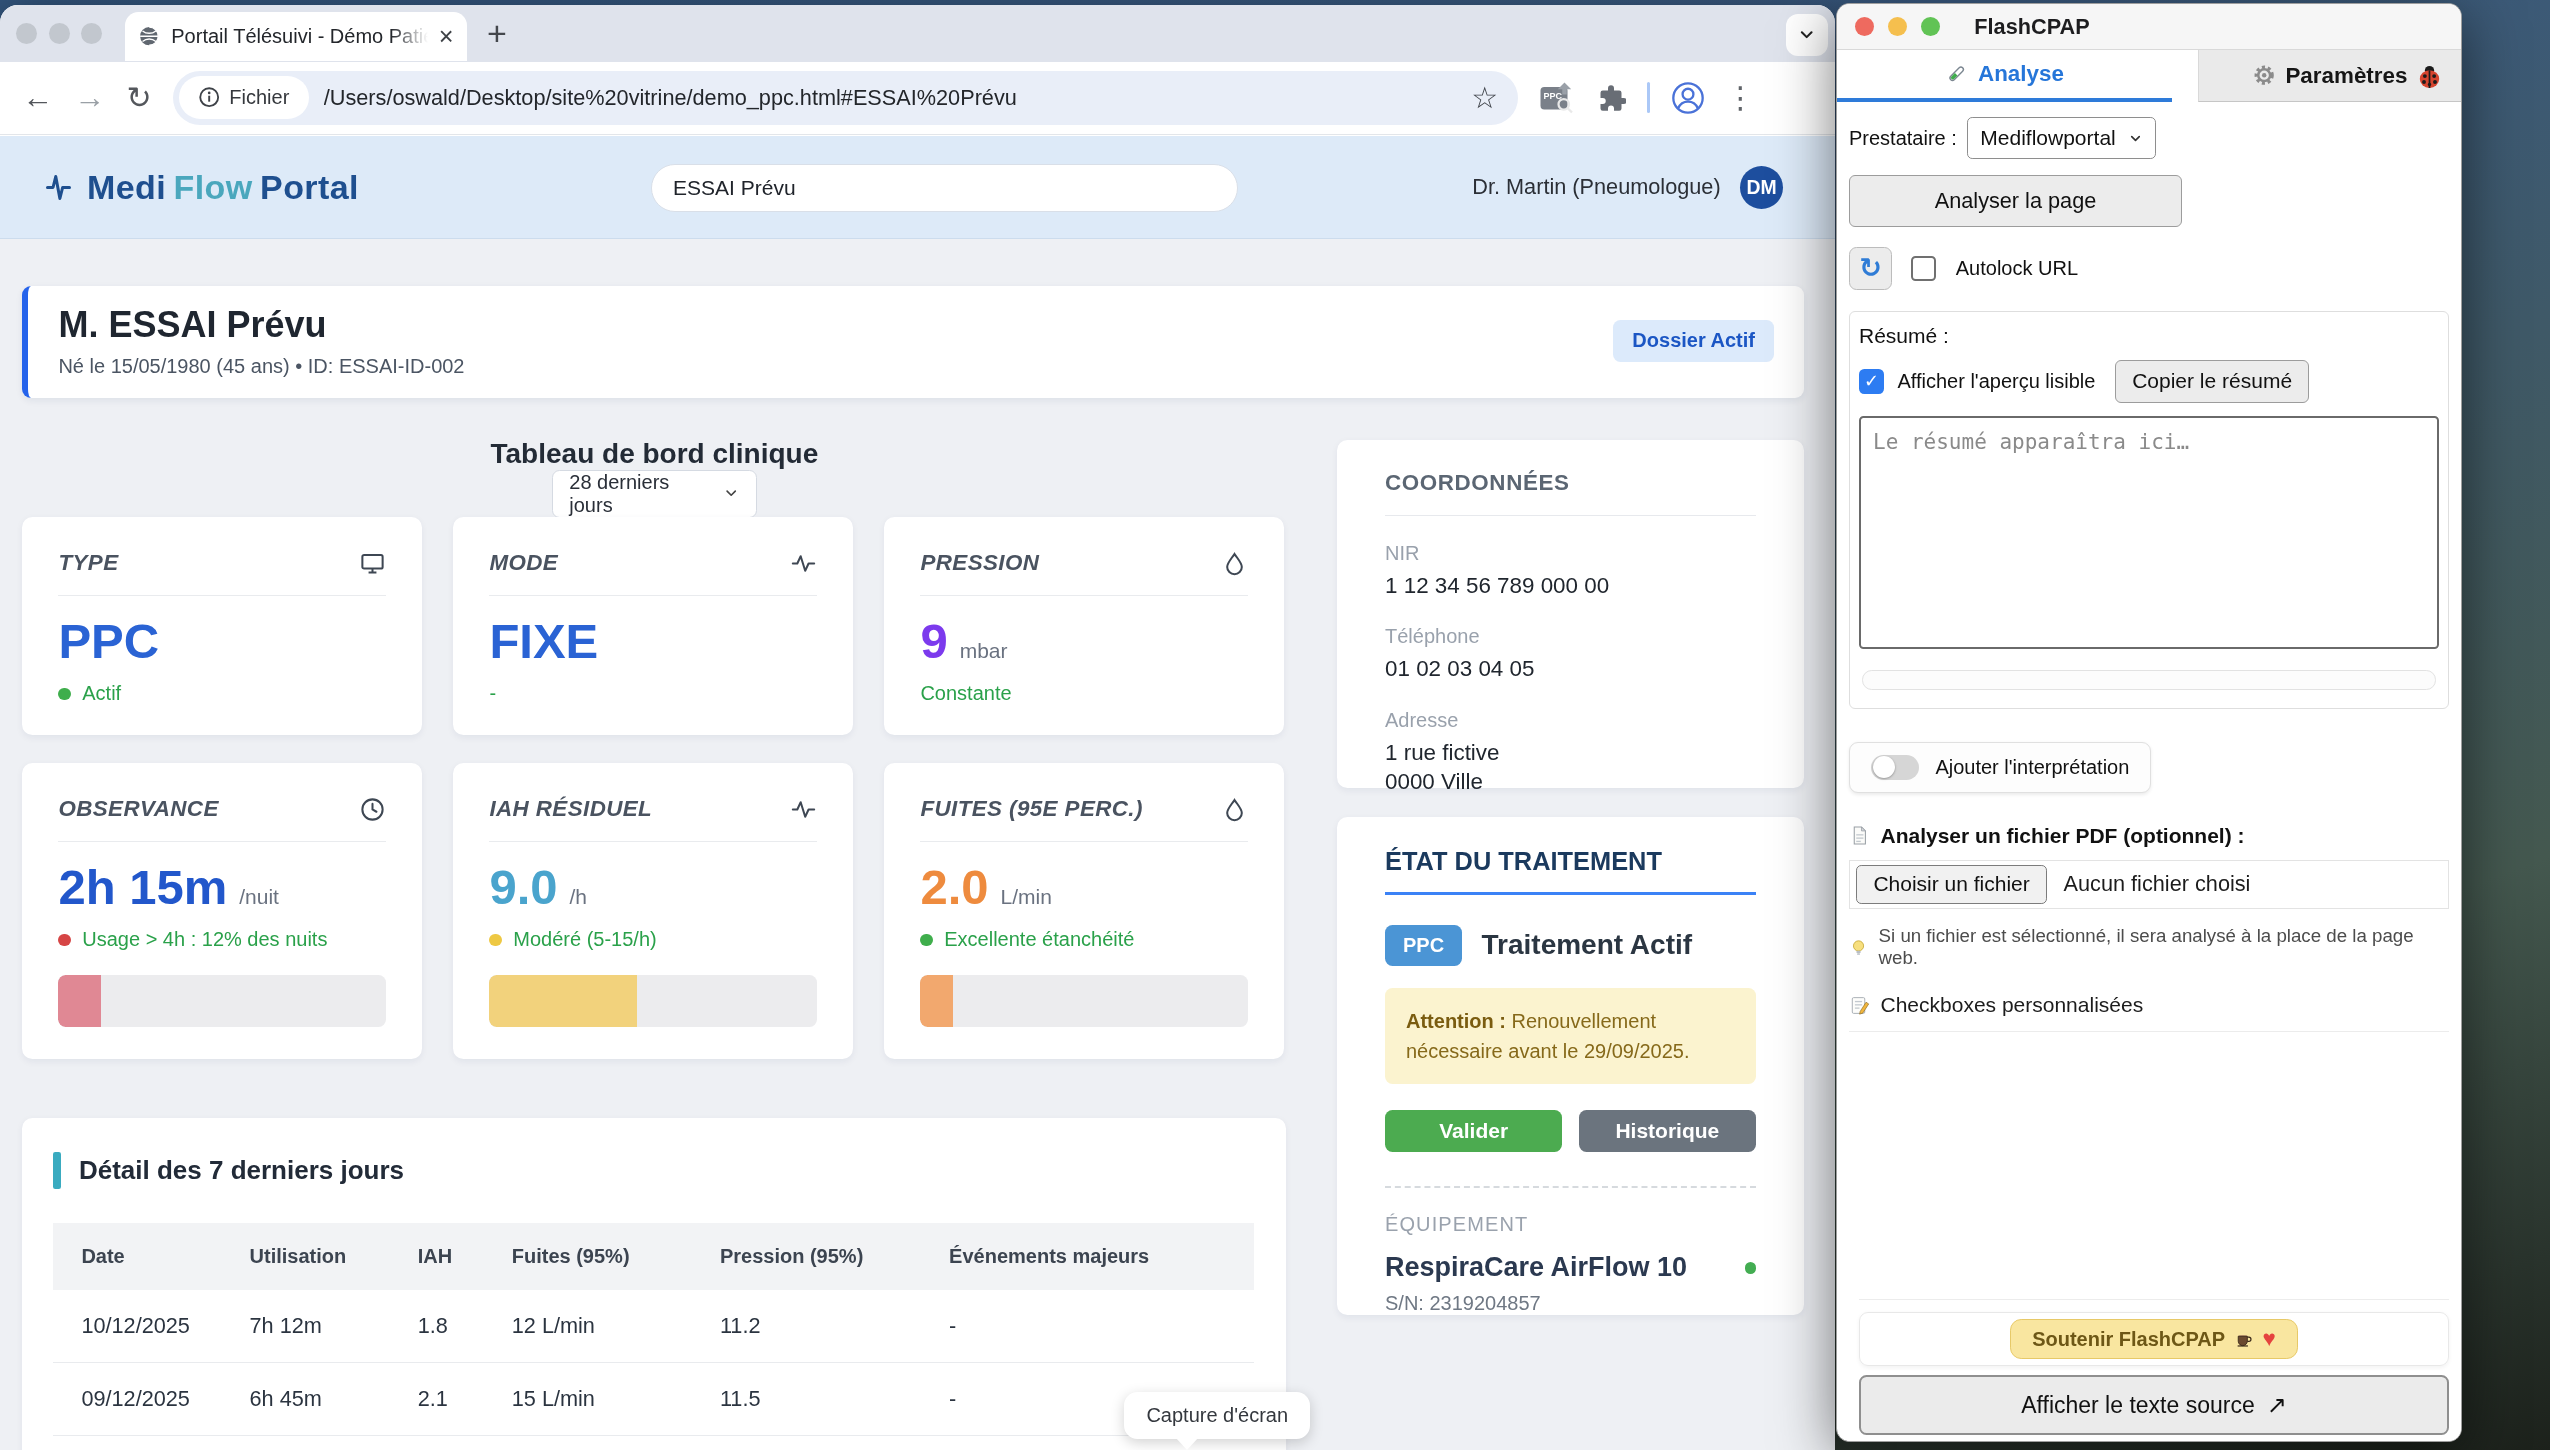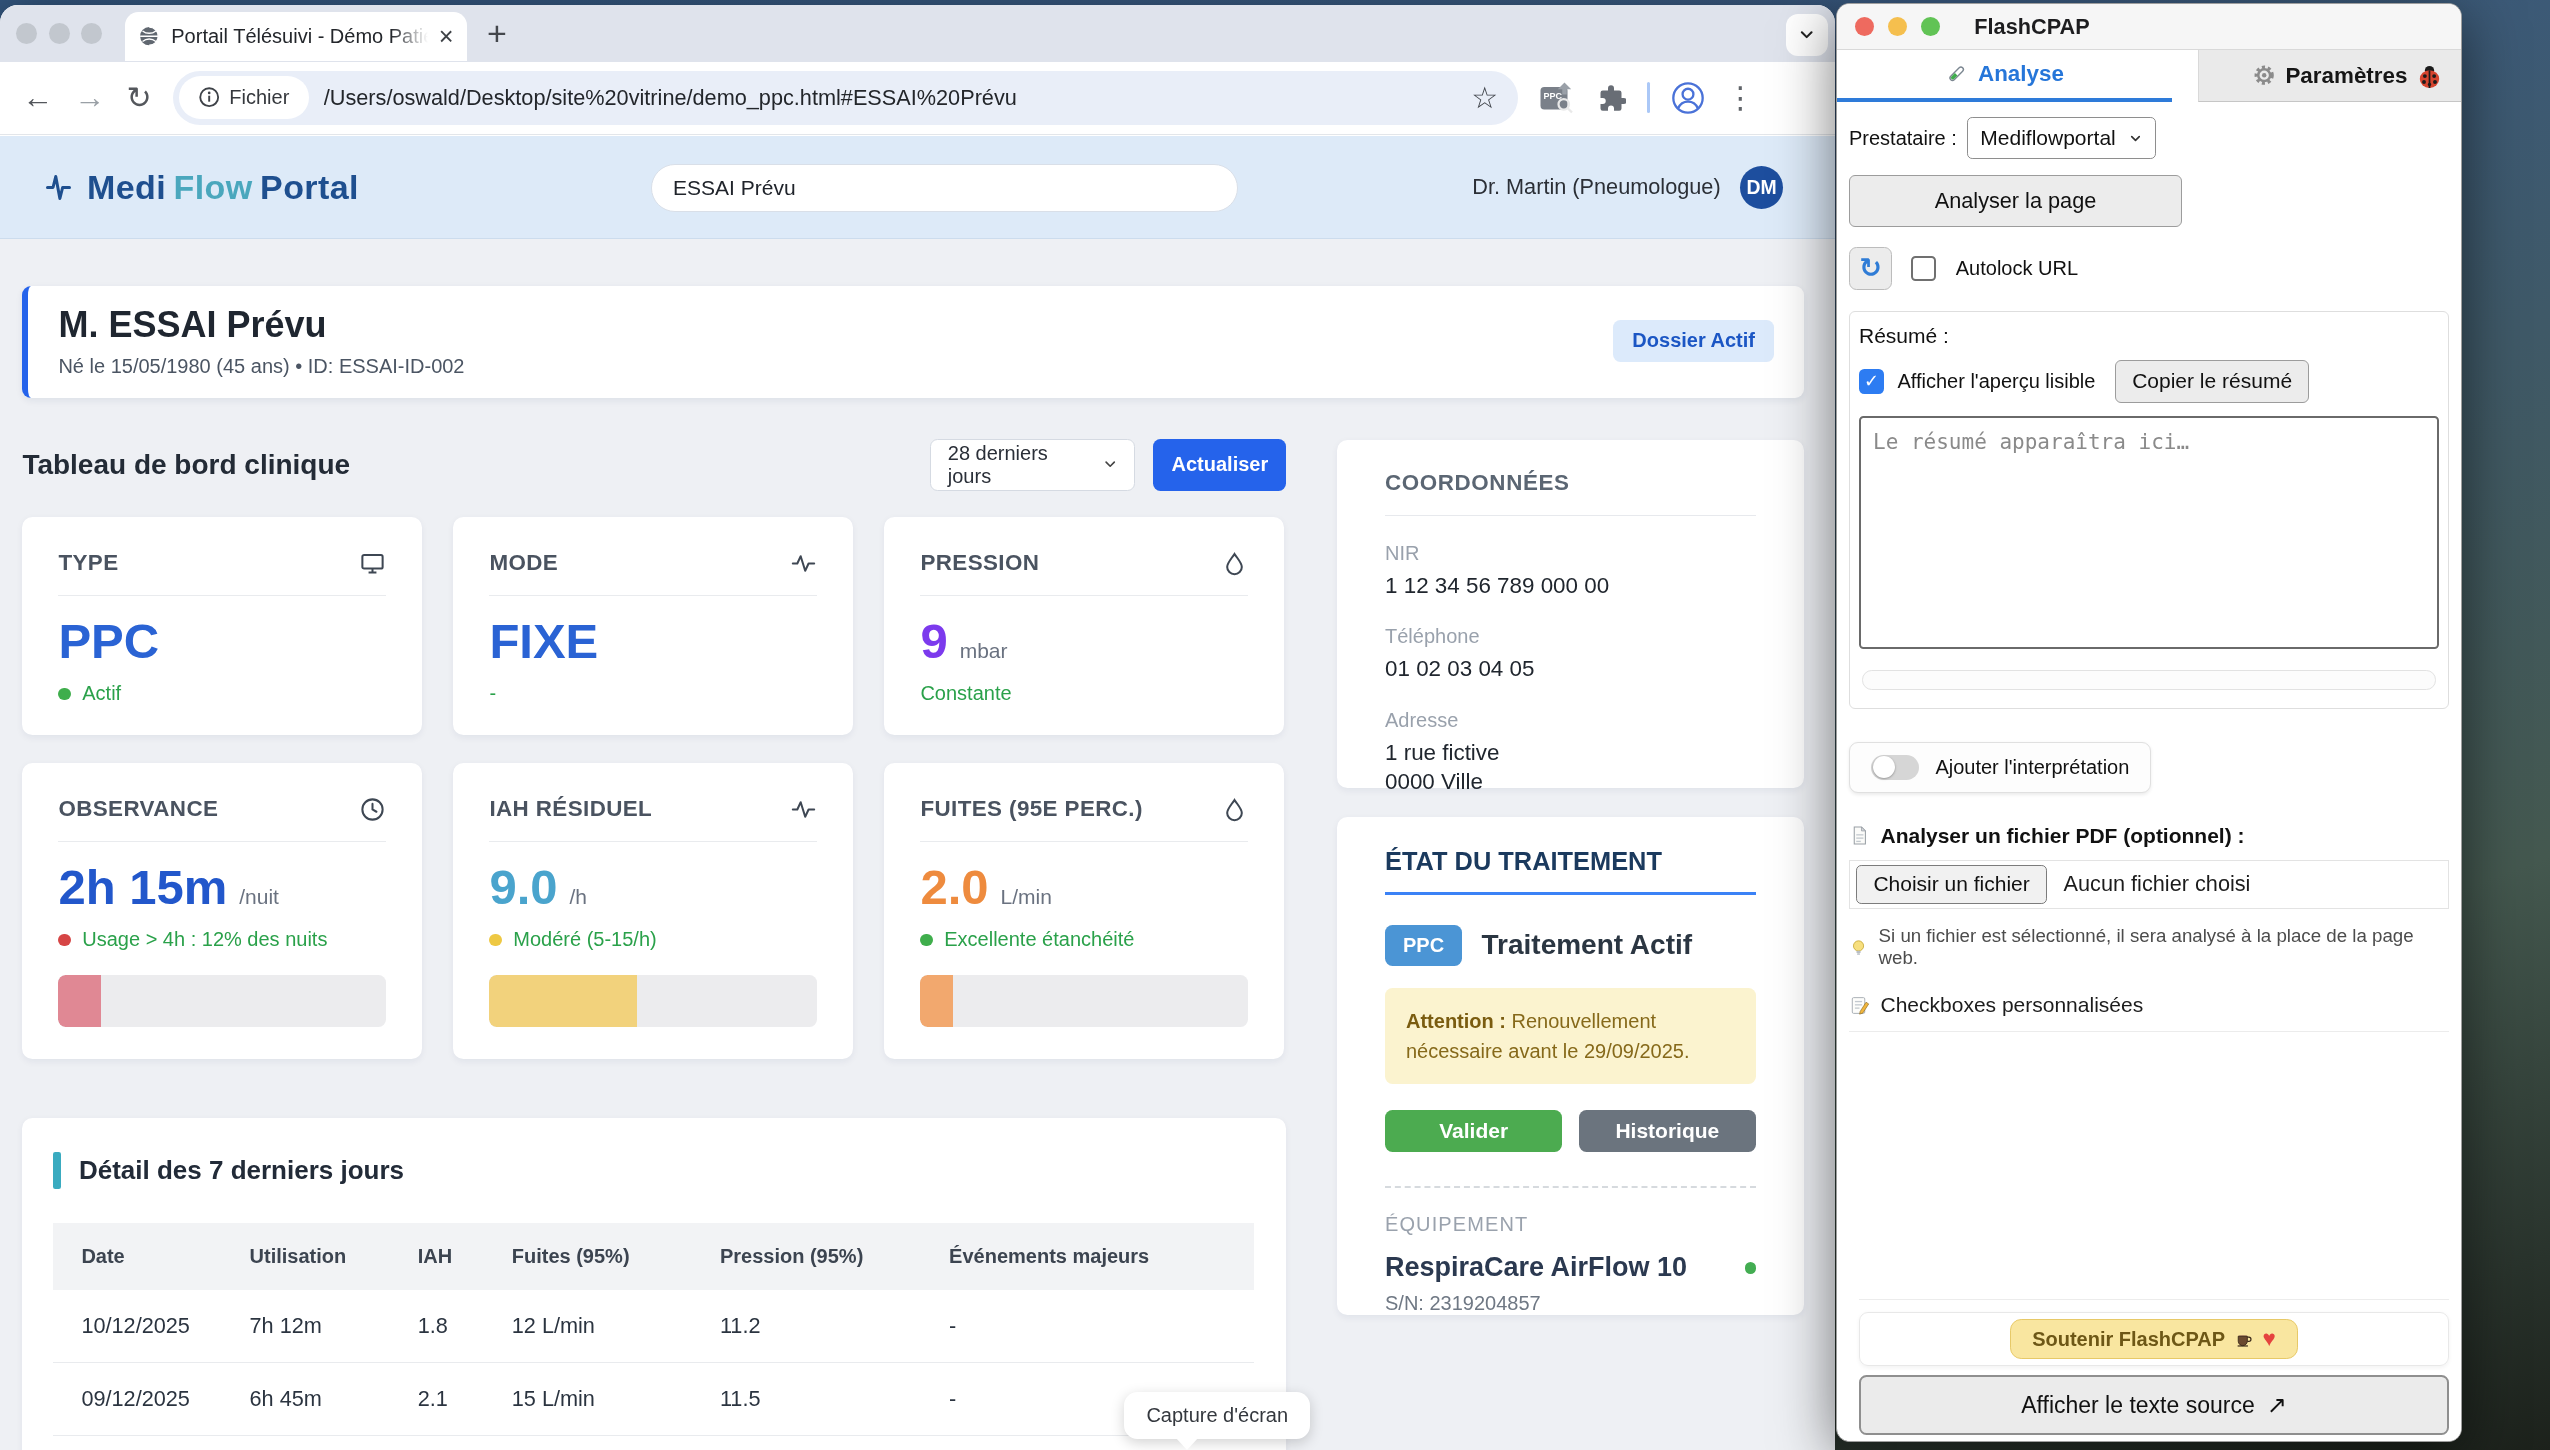--- a/index.html
+++ b/index.html
@@ -57,35 +57,35 @@
   
   .banner { position:absolute; left:22.4px; top:150px; width:1782px; height:112px; background:#fff;
     border-left:6.7px solid #2563eb; border-radius:9px; box-shadow:0 2.2px 7.5px rgba(20,40,80,.07);
     padding:18px 30px; }
   .patient-name { font-size:36px; font-weight:bold; color:#1f2630; }
   .patient-meta { font-size:20px; color:#4b5563; margin-top:9px; }
   .patient-badge { position:absolute; right:30px; top:34px; background:#dceafb; color:#1b56c4;
     font-size:20px; font-weight:bold; padding:9.7px 19.4px; border-radius:7.5px; }
   
   .dash-row { position:absolute; left:22.4px; top:302px; width:1264px; height:54px; display:flex;
-    align-items:center; }
+    align-items:center;flex-direction:column; }
   .dash-title { font-size:28px; font-weight:bold; color:#232b36; flex:1; }
   .period-select { width:205px; height:52px; background:#fff; border:1.5px solid #d5dae2; border-radius:7.5px;
     display:flex; align-items:center; padding:0 16.4px; gap:12px; font-size:20px; color:#2a2f38; }
   .period-select span { flex:1; }
   .refresh-btn { width:133px; height:52px; margin-left:18px; background:#2563eb; border-radius:7.5px;
     color:#fff; font-size:20px; font-weight:bold; display:grid; place-items:center; }
   
   .cards { position:absolute; left:22.4px; display:flex; gap:31px; }
   .cards.r1 { top:381px; } .cards.r2 { top:627px; }
   .card { width:400px; background:#fff; border-radius:10.5px; box-shadow:0 2.2px 7.5px rgba(20,40,80,.06);
     padding:33px 36px; }
   .r1 .card { height:218px; } .r2 .card { height:296px; }
   .card-head { display:flex; justify-content:space-between; align-items:center; }
-  .card-label { font-size:22.4px; font-weight:bold; color:#4a5360; letter-spacing:0.4px; }
+  .card-label { font-size:22.4px; font-weight:bold; color:#4a5360; letter-spacing:0.4px;font-style:italic; }
   .card-hr { height:1.5px; background:#e9ebee; margin-top:18px; }
   .card-valrow { margin-top:21px; display:flex; align-items:baseline; gap:12px; }
   .card-value { font-size:49px; font-weight:bold; line-height:1; }
   .card-unit { font-size:21px; color:#6a7280; }
   .card-status { margin-top:16.4px; display:flex; align-items:center; gap:11.2px; font-size:20px; color:#2aa14a; }
   .dot { width:12.7px; height:12.7px; border-radius:50%; }
   .bar { margin-top:24px; height:52px; background:#ececee; border-radius:7.5px; overflow:hidden; }
   .bar-fill { height:100%; border-radius:7.5px 0 0 7.5px; }
   
   .table-card { position:absolute; left:22.4px; top:982px; width:1264px; height:388px; background:#fff;

